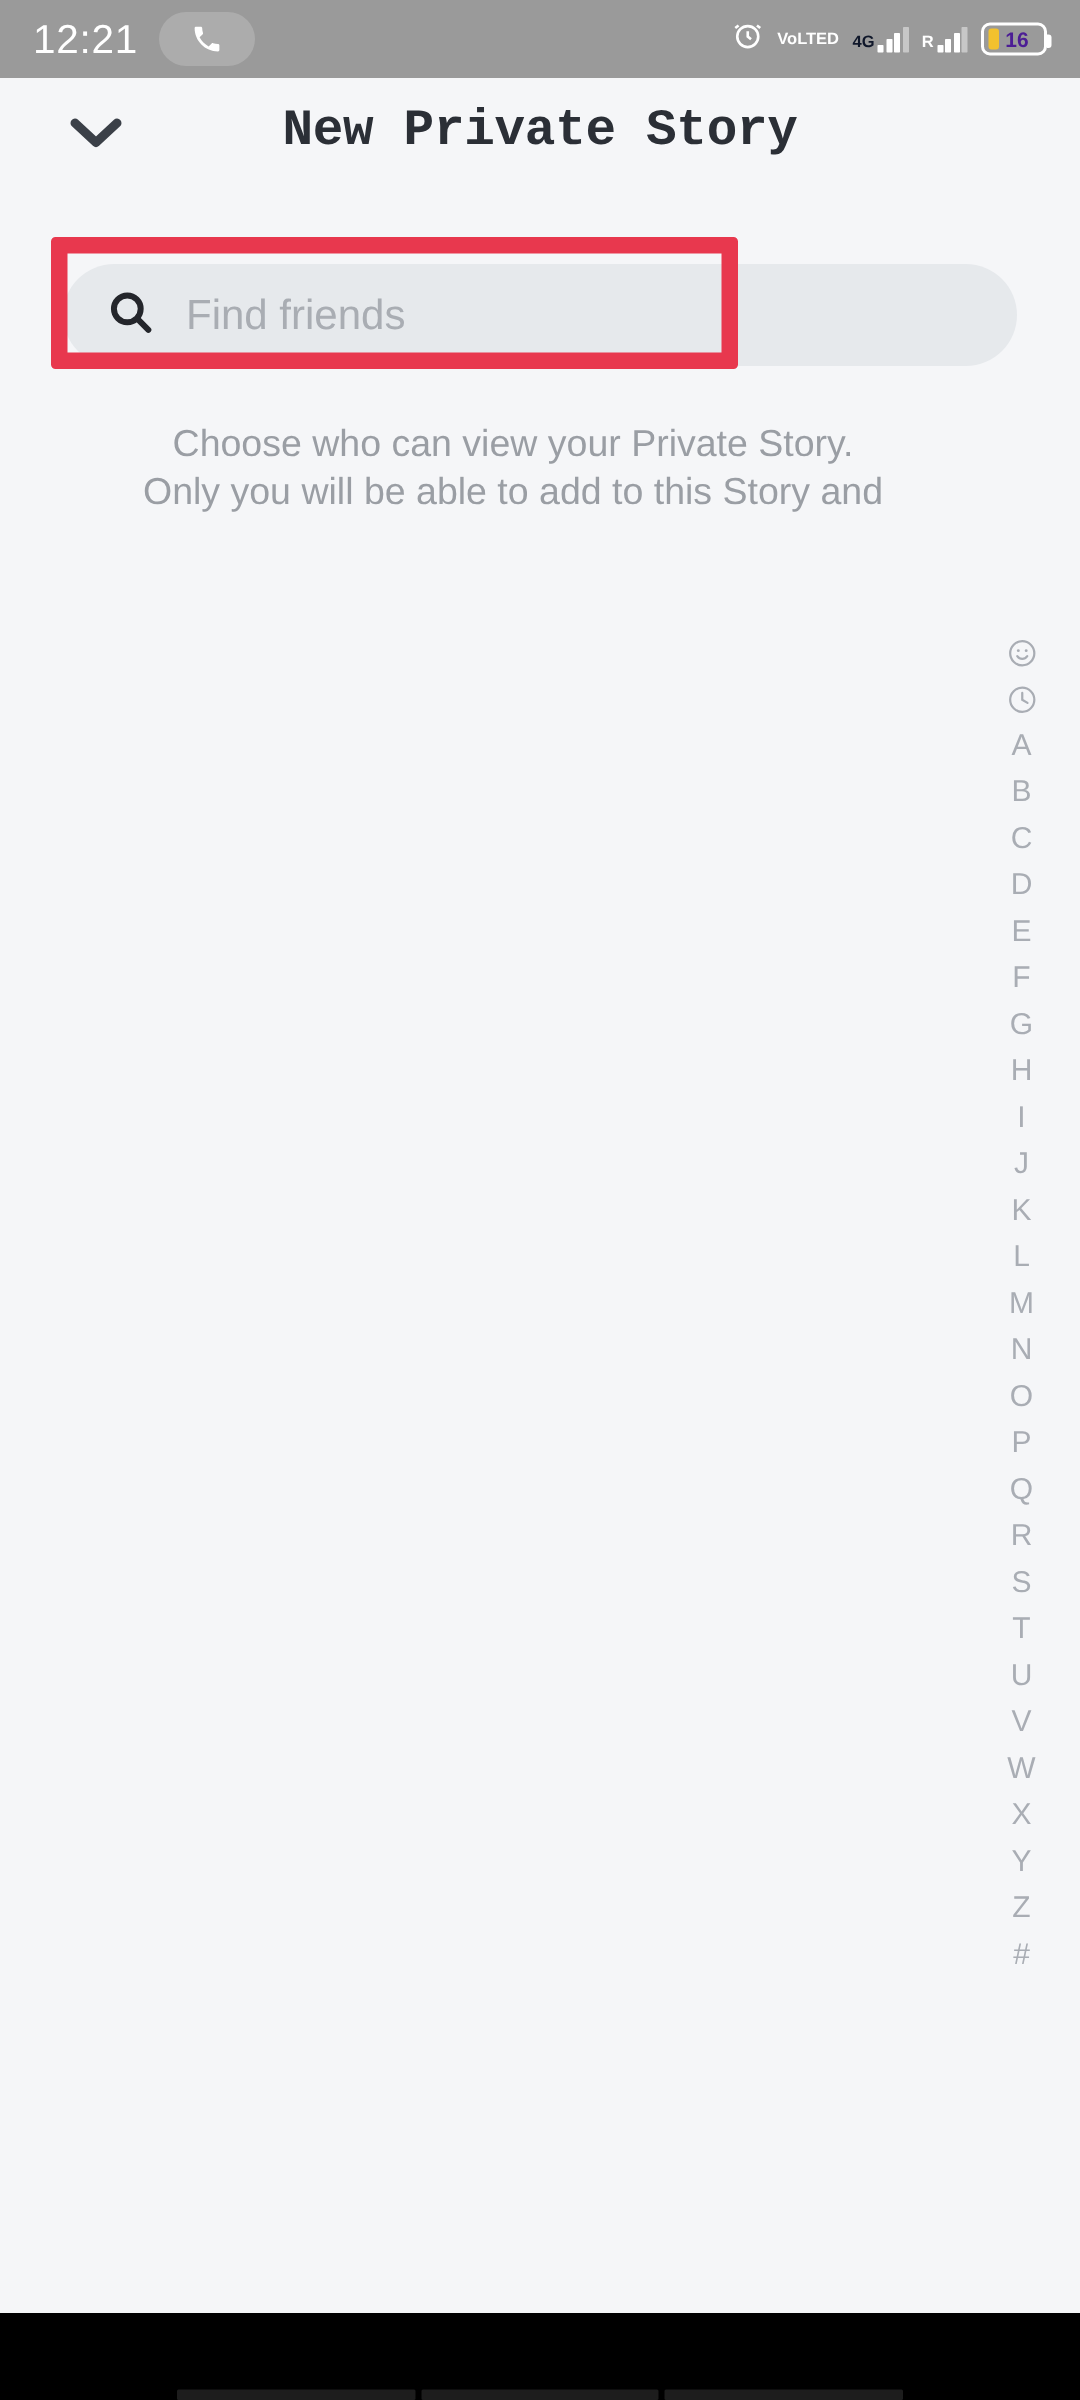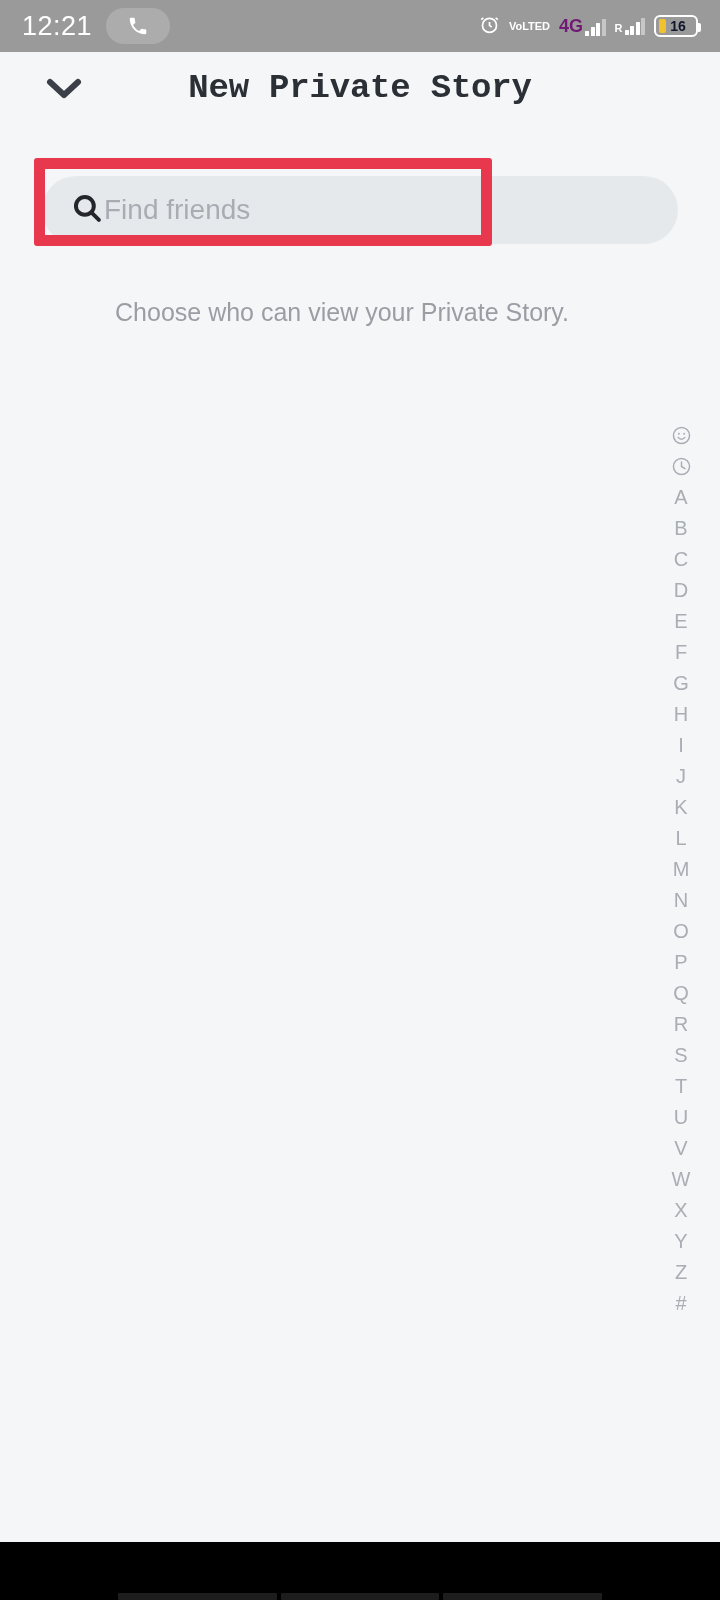--- a/index.html
+++ b/index.html
@@ -43,21 +43,21 @@
   .volte {
     display:flex; flex-direction:row;
     align-items:center; justify-content:center;
     line-height:.92;
     color:#ffffff;
     font-size:11px; font-weight:700;
     font-family:"Liberation Sans", sans-serif;
   }
   .net-group { display:flex; align-items:flex-end; gap:2px; }
   .net-label {
-    color:#701a75; font-size:18px; font-weight:700;
+    color:#0f172a; font-size:11px; font-weight:700;
     line-height:1; margin-bottom:1px;
   }
   .bars { display:flex; align-items:flex-end; gap:1.5px; height:17px; }
   .bars i { display:block; width:4px; background:#ffffff; border-radius:.5px; }
   .bars i:nth-child(1){ height:5px; }
   .bars i:nth-child(2){ height:9px; }
   .bars i:nth-child(3){ height:13px; }
   .bars i:nth-child(4){ height:17px; }
   .bars.dim i:nth-child(4){ background:rgba(255,255,255,.45); }
   .roam-label { color:#ffffff; font-size:11px; font-weight:700; margin-bottom:1px; }
@@ -73,21 +73,21 @@
     content:""; position:absolute; right:-5px; top:6px;
     width:3px; height:9px; background:#ffffff;
     border-radius:0 2px 2px 0;
   }
   #battery-fill {
     width:7px; height:14px; background:#f2c12e; border-radius:2px;
   }
   #battery-text {
     position:absolute; left:0; right:0; top:0; bottom:0;
     display:flex; align-items:center; justify-content:center;
-    color:#0f172a; font-size:14px; font-weight:700;
+    color:#4c1d95; font-size:14px; font-weight:700;
     padding-left:4px;
   }
 
   
   #header {
     position:absolute; top:52px; left:0;
     width:720px; height:72px;
     display:flex; align-items:center;
   }
   #back-chevron {
@@ -110,40 +110,41 @@
     position:absolute; left:42px; top:176px;
     width:636px; height:68px;
     background:#e6e9ec;
     border-radius:34px;
     display:flex; align-items:center;
     padding-left:28px;
   }
   #search-icon { flex:0 0 auto; display:block; }
   #search-input {
     border:0; outline:0; background:transparent;
+    margin-left:20px;
     font-family:"Liberation Sans", sans-serif;
     font-size:28px;
     color:#4a4a4a;
     width:380px;
   }
   #search-input::placeholder { color:#a9adb3; }
 
   
   #annotation-box {
     position:absolute;
     left:34px; top:158px;
     width:458px; height:88px;
     border:11px solid #e8384e;
     border-radius:3px;
     pointer-events:none;
   }
 
   
   #description {
-    position:absolute; left:0; top:296px;
+    position:absolute; left:0; top:280px;
     width:684px;
     text-align:center;
     font-size:25px;
     line-height:32px;
     color:#9a9ea4;
   }
   #description span { display:block; }
 
   
   #alpha-index {
@@ -252,20 +253,21 @@
         <path d="M15.4 15.4 20.4 20.4"></path>
       </svg>
     </span>
     <input id="search-input" type="text" placeholder="Find friends" style="">
   </div>
 
   <div id="annotation-box"></div>
 
   <div id="description">
     <span>Choose who can view your Private Story.</span>
+    <span>Only you will be able to add to this Story and</span>
   </div>
 
   <div id="alpha-index">
 
     <div class="alpha-item icon-item">
       <svg width="21" height="21" viewBox="0 0 24 24" fill="none" stroke="#a9adb4" stroke-width="1.7">
         <circle cx="12" cy="12" r="9.2"></circle>
         <circle cx="9" cy="10" r="1.1" fill="#a9adb4" stroke="none"></circle>
         <circle cx="15" cy="10" r="1.1" fill="#a9adb4" stroke="none"></circle>
         <path d="M8.2 14.2c1 1.4 2.3 2.1 3.8 2.1s2.8-.7 3.8-2.1" stroke-linecap="round"></path>

